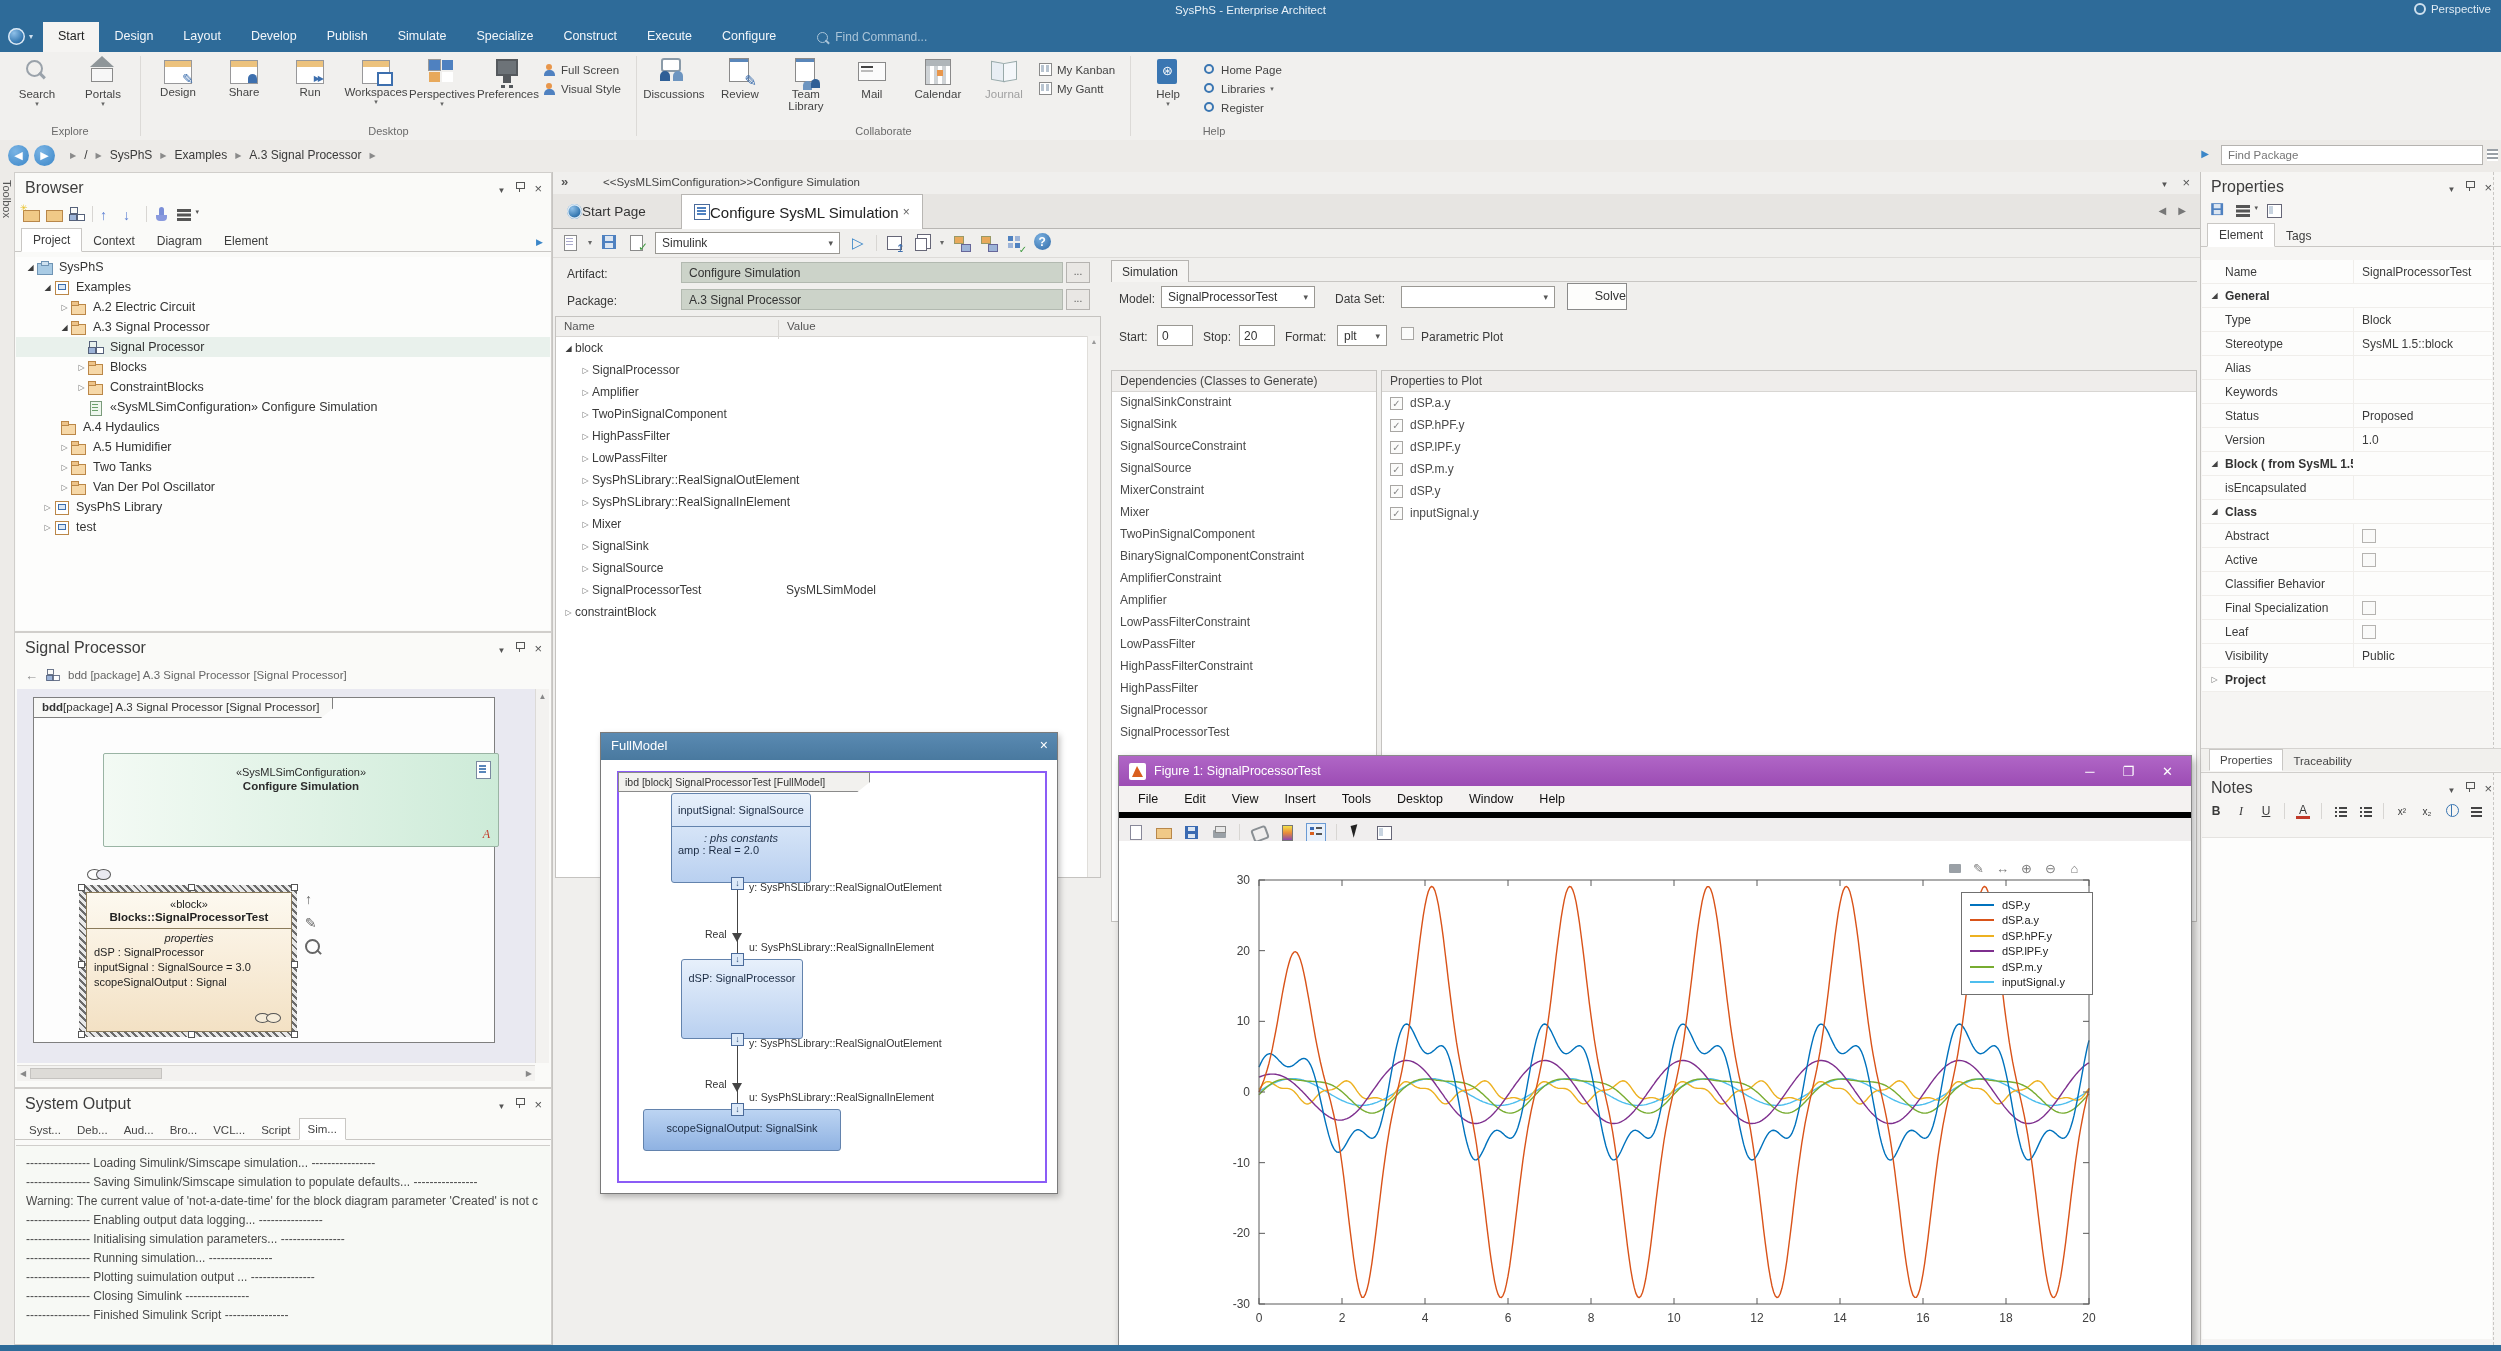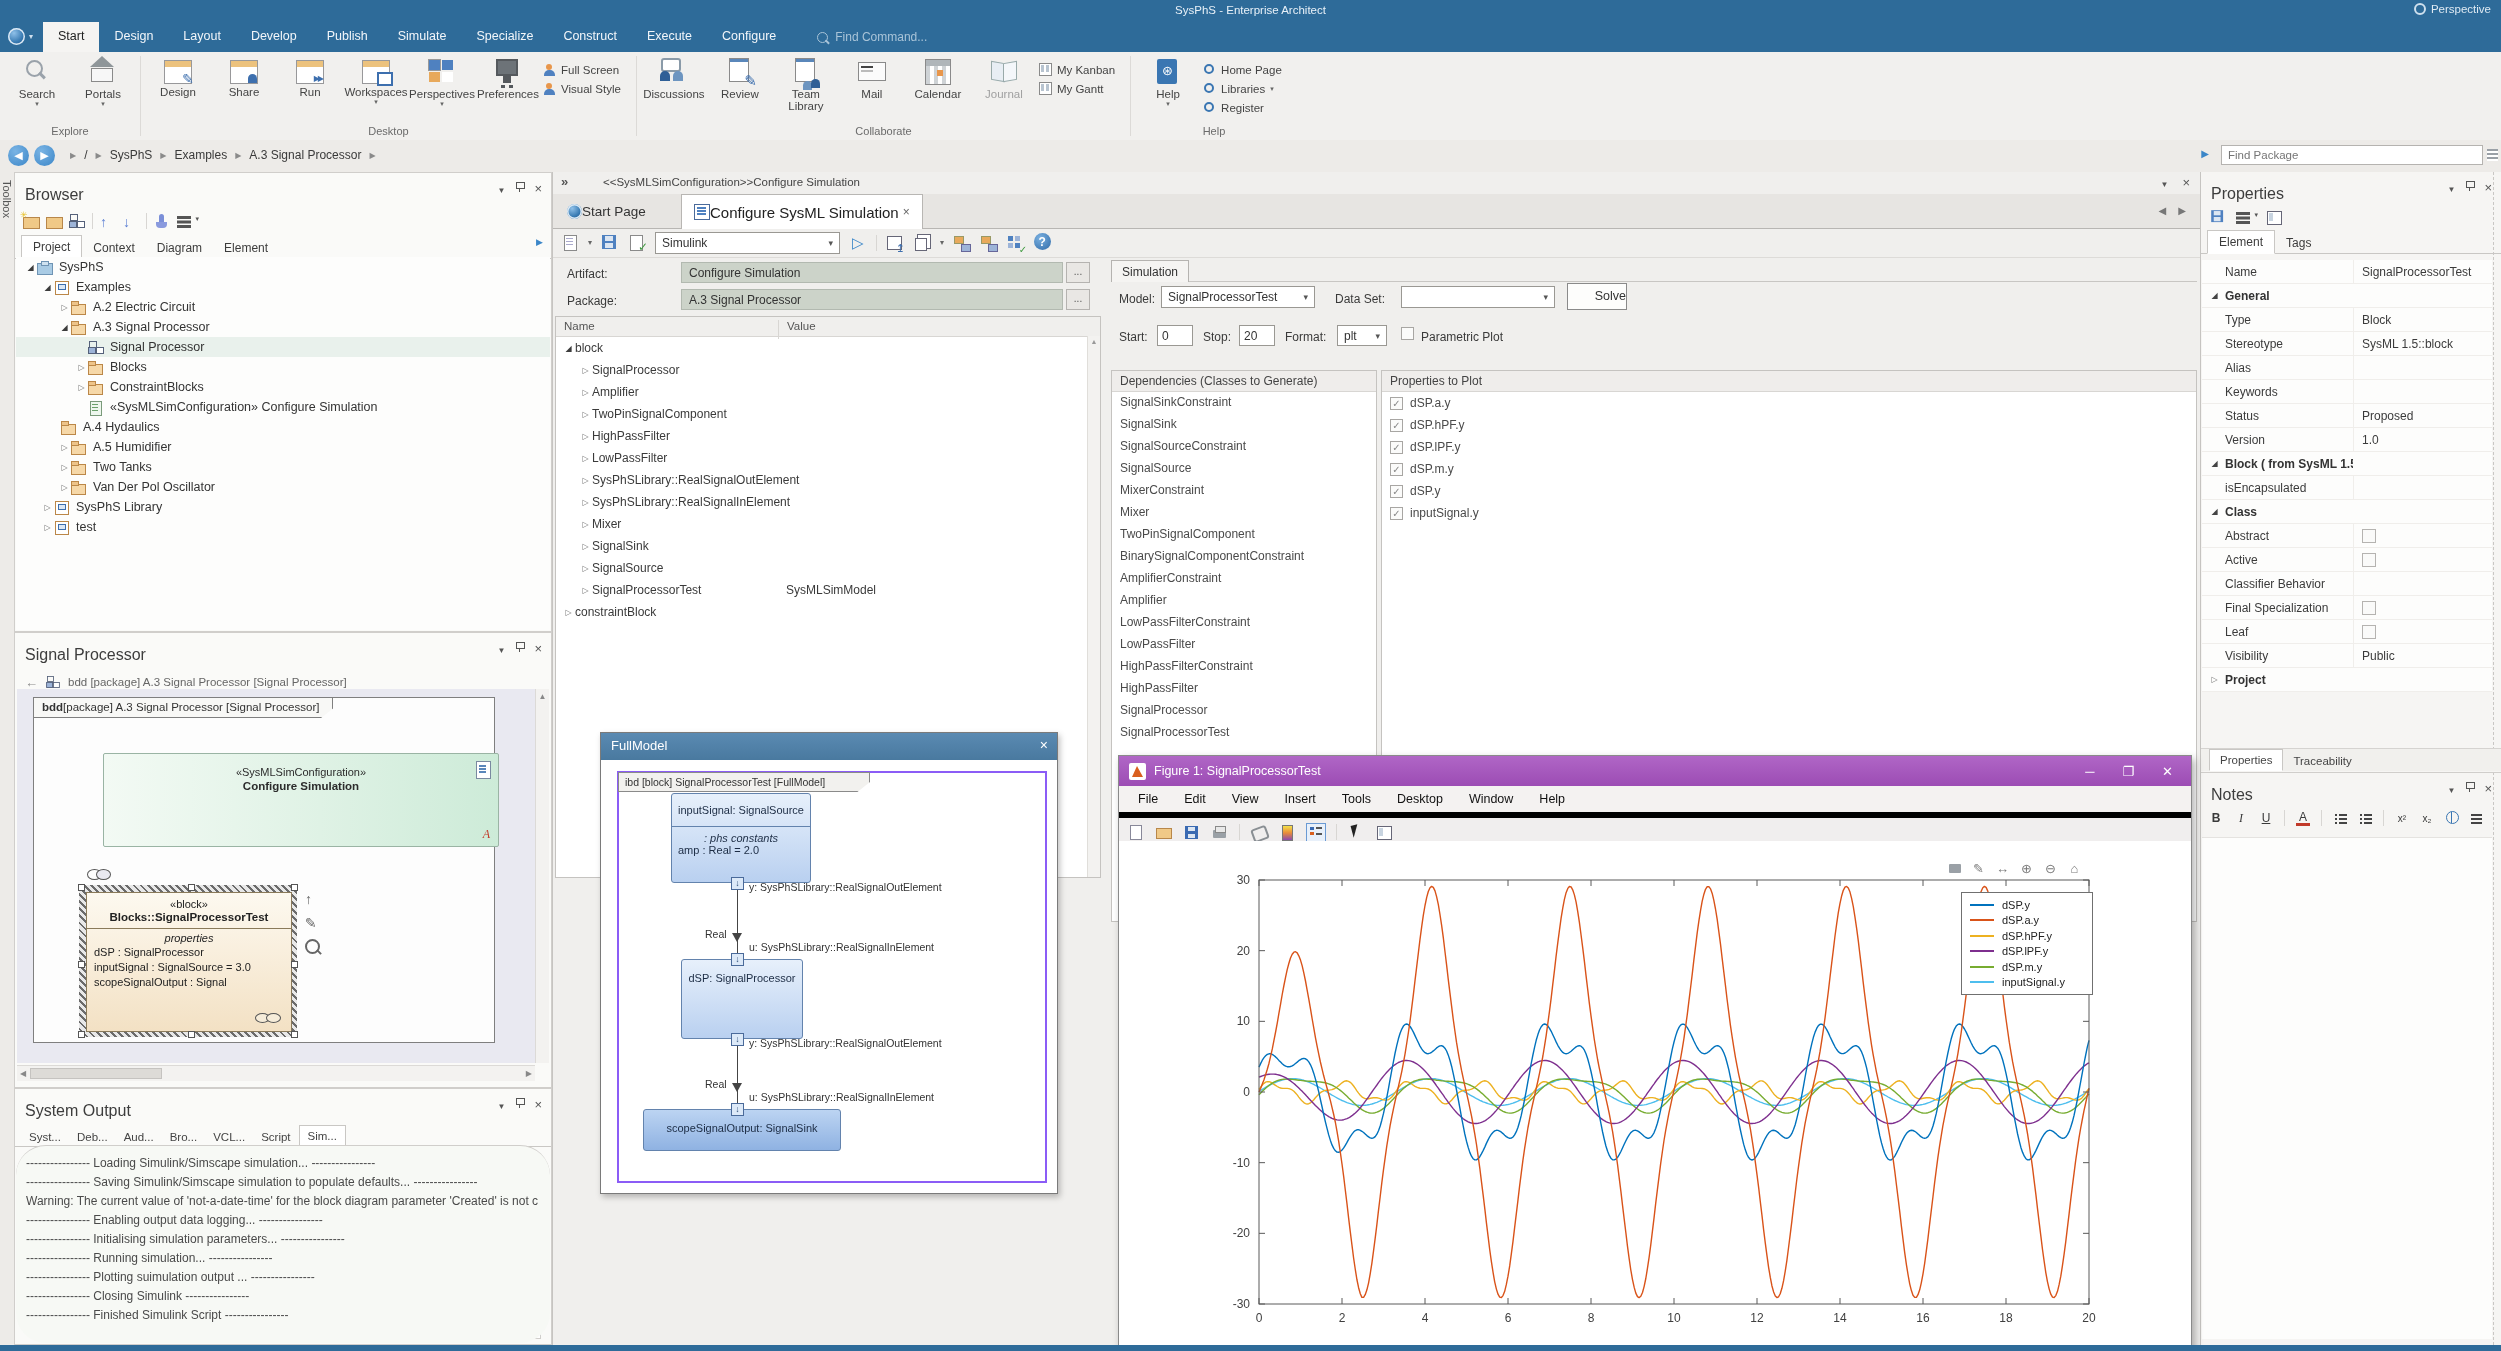--- a/index.html
+++ b/index.html
@@ -74,21 +74,21 @@
   .crumb{display:flex;align-items:center;}
   .csep{font-size:8px;color:#8a8a8a;margin:0 8px;}
   #crumbs::after{content:"▶";font-size:8px;color:#8a8a8a;margin-left:8px;}
   #findpkg-btn{position:absolute;right:292px;top:8px;color:#3b86c8;font-size:10px;}
   #findpkg{position:absolute;right:18px;top:5px;width:262px;height:20px;border:1px solid #b5b3b0;background:#fff;font-size:11.5px;color:#555;padding:0 6px;box-sizing:border-box;font-family:inherit;}
   #crumb-endic{position:absolute;right:3px;top:9px;width:11px;height:12px;background:repeating-linear-gradient(#9aa0a6 0 2px,#fff 2px 4px);}
   
   #toolboxstrip{position:absolute;left:0;top:172px;width:14px;height:1173px;background:#edebe8;border-right:1px solid #d8d6d3;}
   #toolboxstrip span{writing-mode:vertical-rl;font-size:11px;color:#555;margin:8px 1px;}
   .panel{position:absolute;background:#fafaf8;border:1px solid #d0cecb;box-sizing:border-box;}
-  .ptitle{font-size:16px;color:#3d3d3d;padding:13px 10px 2px 10px;}
+  .ptitle{font-size:16px;color:#3d3d3d;padding:6px 10px 2px 10px;}
   .pbtns{position:absolute;top:9px;right:9px;display:flex;gap:10px;color:#555;}
   .g-caret::before{content:"▼";font-size:8px;}
   .g-close::before{content:"×";font-size:13px;line-height:9px;}
   .g-pin{width:9px;height:9px;position:relative;}
   .g-pin::before{content:"";position:absolute;left:1px;top:0;width:7px;height:5px;border:1px solid #555;}
   .g-pin::after{content:"";position:absolute;left:4px;top:6px;width:1px;height:4px;background:#555;}
   
   .btoolbar{display:flex;align-items:center;gap:7px;height:26px;padding:0 8px;}
   .tsep{width:1px;height:16px;background:#d8d6d3;}
   .bi{position:relative;width:16px;height:14px;}
@@ -155,21 +155,21 @@
   .selovals::before{content:"";position:absolute;left:0;width:13px;height:8px;border:1px solid #555;border-radius:50%;background:#f6ecd9;}
   .selovals::after{content:"";position:absolute;left:11px;width:13px;height:8px;border:1px solid #555;border-radius:50%;background:#f6ecd9;}
   .floaties{position:absolute;left:288px;top:202px;display:flex;flex-direction:column;gap:8px;color:#666;font-size:14px;}
   .fl-mag{width:11px;height:11px;border:2px solid #666;border-radius:50%;position:relative;}
   .fl-mag::after{content:"";position:absolute;left:9px;top:10px;width:6px;height:2px;background:#666;transform:rotate(45deg);}
   
   .sotabs{display:flex;align-items:flex-end;height:24px;padding-left:6px;position:relative;border-bottom:1px solid #c9c7c4;}
   .sotab{font-size:11.5px;color:#444;padding:4px 8px;position:relative;margin-bottom:-1px;}
   .soscroll{position:absolute;right:10px;bottom:5px;left:258px;height:16px;background:#fff;border:1px solid #d0cecb;display:flex;align-items:center;justify-content:space-between;font-size:8px;color:#777;padding:0 3px;}
   .soscroll .thumb{width:80px;height:10px;background:#eceae7;border:1px solid #d0cecb;margin-right:auto;margin-left:2px;}
-  #solines{position:absolute;left:1px;right:1px;top:56px;bottom:1px;background:#f7f9f5;border-top:1px solid #d0cecb;padding:8px 10px;overflow:hidden;border-radius:30px;}
+  #solines{position:absolute;left:1px;right:1px;top:56px;bottom:1px;background:#f7f9f5;border-top:1px solid #d0cecb;padding:8px 10px;overflow:hidden;}
   #solines .soline{font-size:12px;color:#4a4a4a;line-height:19px;white-space:nowrap;}
   
   #docarea{position:absolute;left:552px;top:172px;width:1648px;height:1173px;background:#f0efed;border-left:1px solid #c6c4c1;box-sizing:border-box;}
   #dochdr{position:absolute;left:0;top:0;width:100%;height:22px;}
   #dochdr .chev{position:absolute;left:8px;top:2px;color:#555;font-weight:bold;font-size:13px;}
   #dochdr .htxt{position:absolute;left:50px;top:4px;font-size:11.5px;color:#444;}
   #dochdr .hbtns{position:absolute;right:10px;top:4px;display:flex;gap:14px;color:#555;}
   #doctabs{position:absolute;left:0;top:22px;width:100%;height:34px;background:#e7e5e2;border-bottom:1px solid #b8b6b3;}
   .dtab{position:absolute;top:0;height:34px;display:flex;align-items:center;padding:0 12px;box-sizing:border-box;}
   .dtab0{left:2px;font-size:13.5px;color:#333;}

